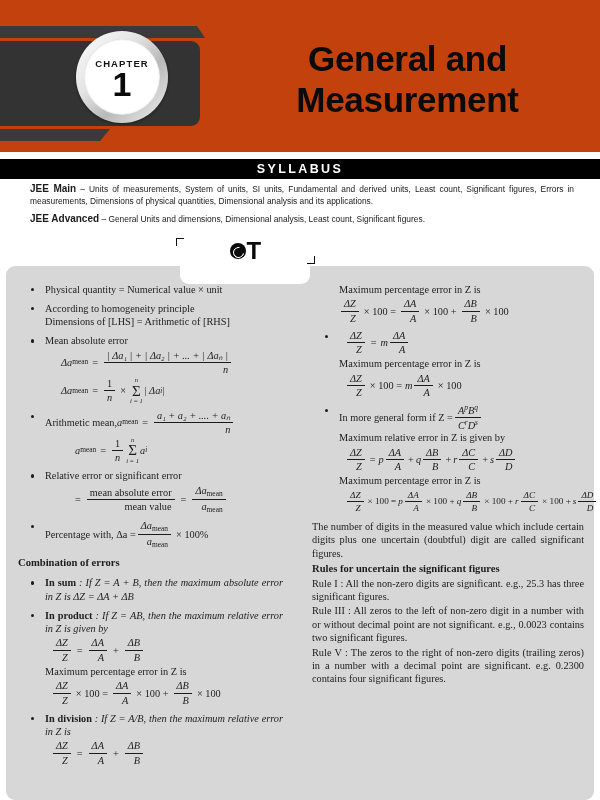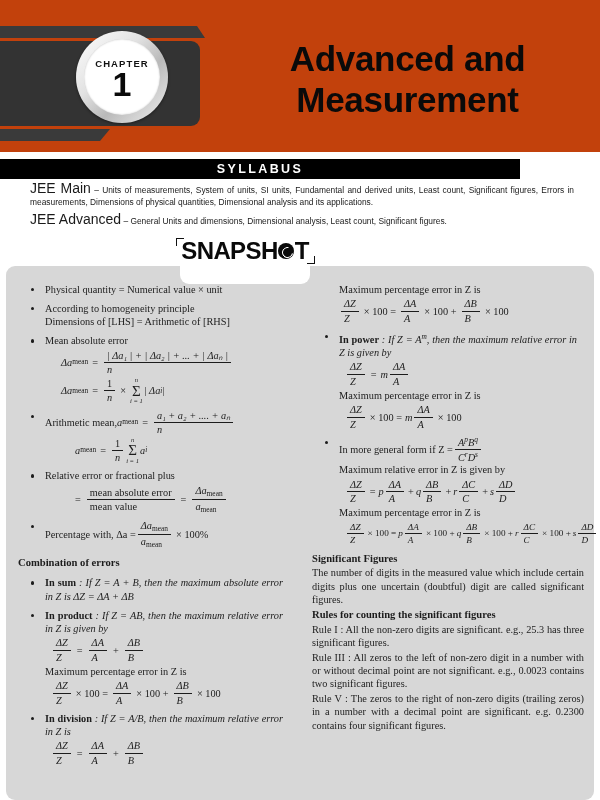--- a/index.html
+++ b/index.html
@@ -52,34 +52,34 @@
   .chapter-title{
     position:absolute;left:215px;top:38px;width:385px;
     text-align:center;
     font-family:"Liberation Sans", sans-serif;
     font-size:35px;font-weight:bold;color:#0a0a0a;
     line-height:41px;letter-spacing:-0.3px;
   }
 
   
   .syllabus-bar{
-    position:absolute;left:0;top:159px;width:520px;height:20px;background:#000;
+    position:absolute;left:0;top:159px;width:600px;height:20px;background:#000;
     display:flex;align-items:center;justify-content:center;
   }
   .syllabus-bar span{
     font-family:"Liberation Sans", sans-serif;
     font-size:12.5px;font-weight:bold;color:#fff;letter-spacing:2.4px;
   }
   .syllabus-body{
     position:absolute;left:0;top:183px;width:600px;
     font-family:"Liberation Sans", sans-serif;
     font-size:8.4px;line-height:11.6px;color:#1a1a1a;
   }
   .syl-para{padding:0 26px 0 30px;margin-bottom:6px;text-align:justify;}
-  .syl-lead{font-weight:normal;font-size:14px;}
+  .syl-lead{font-weight:bold;font-size:10px;}
 
   
   .snap-box{
     position:absolute;left:6px;top:266px;width:588px;height:534px;
     background:#d7d7d7;border-radius:9px;
   }
   .snap-notch{
     position:absolute;left:180px;top:262px;width:130px;height:22px;
     background:#ffffff;border-radius:0 0 9px 9px;
   }
@@ -122,21 +122,21 @@
   .u{text-decoration:underline;}
   p.txt{margin:0 0 2px 0;text-align:justify;}
   p.txtj{margin:0 0 1px 0;text-align:justify;}
 
   
   .mrow{display:flex;align-items:center;flex-wrap:nowrap;font-size:10.3px;
         line-height:1.1;white-space:nowrap;}
   .mrow.ind{margin:2px 0 2px 16px;}
   .mrow.ind2{margin:2px 0 2px 30px;}
   .mrow.ind3{margin:2px 0 2px 6px;}
-  .frac{display:inline-flex;flex-direction:column;align-items:flex-start;
+  .frac{display:inline-flex;flex-direction:column;align-items:flex-end;
         vertical-align:middle;margin:0 2px;}
   .frac>.num{padding:0 3px 1px 3px;border-bottom:1px solid #1c1c1c;}
   .frac>.den{padding:1px 3px 0 3px;}
   .sub-s{font-size:7.4px;vertical-align:-2px;}
   .sup-s{font-size:7.4px;vertical-align:4px;}
   .sigma{display:inline-flex;flex-direction:column;align-items:center;
          line-height:.95;margin:0 1px;}
   .sigma .big{font-size:15px;}
   .sigma .lim{font-size:6.6px;}
   .itm{font-style:italic;}
@@ -150,21 +150,21 @@
   <div class="ribbon-bot"></div>
 
   <div class="chapter-badge">
     <div class="chapter-inner">
       <div class="chapter-word">CHAPTER</div>
       <div class="chapter-num">1</div>
     </div>
   </div>
 
   <div class="chapter-title">
-    <div>Advanced and</div>
+    <div>General and</div>
     <div>Measurement</div>
   </div>
 </div>
 
 <div class="syllabus-bar">
   <span>SYLLABUS</span>
 </div>
 
 <div class="syllabus-body">
   <div class="syl-para">
@@ -173,21 +173,20 @@
   <div class="syl-para">
     <span class="syl-lead">JEE Advanced</span><span> – </span><span>General Units and dimensions, Dimensional analysis, Least count, Significant figures.</span>
   </div>
 </div>
 
 <div class="snap-box"></div>
 <div class="snap-notch"></div>
 <div class="tick tick-l"></div>
 <div class="tick tick-r"></div>
 <div class="snap-label">
-    <span>SNAPSH</span>
     <span class="o-mark"></span>
     <span>T</span>
   </div>
 
 <div class="cols">
 
   <div class="col">
     <ul class="bullets">
 
       <li>
@@ -256,21 +255,21 @@
             <span class="lim itm">n</span>
             <span class="big">Σ</span>
             <span class="lim itm">i = 1</span>
           </span>
           <span class="itm">a</span>
             <span class="sub-s itm">i</span>
         </div>
       </li>
 
       <li>
-        <div>Relative error or fractional plus</div>
+        <div>Relative error or significant error</div>
         <div class="mrow ind2">
           <span style="margin-right:4px">=</span>
           <span class="frac">
             <span class="num">mean absolute error</span>
             <span class="den">mean value</span>
           </span>
           <span style="margin:0 4px">=</span>
           <span class="frac">
             <span class="num"><span class="itm">Δa</span><span class="sub-s">mean</span></span>
             <span class="den"><span class="itm">a</span><span class="sub-s">mean</span></span>
@@ -380,21 +379,20 @@
           <span style="margin:0 3px">× 100 +</span>
           <span class="frac">
             <span class="num itm">ΔB</span>
             <span class="den itm">B</span>
           </span>
           <span style="margin-left:3px">× 100</span>
         </div>
       </li>
 
       <li>
-        <p class="txtj"><span class="bd">In power</span><span class="itm"> : If Z = A</span><span class="sup-s itm">m</span><span class="itm">, then the maximum relative error in Z is given by</span></p>
 
         <div class="mrow ind3">
           <span class="frac">
             <span class="num itm">ΔZ</span>
             <span class="den itm">Z</span>
           </span>
           <span style="margin:0 4px">=</span>
           <span class="itm">m</span>
           <span class="frac">
             <span class="num itm">ΔA</span>
@@ -490,24 +488,23 @@
           <span class="itm">s</span>
           <span class="frac">
             <span class="num itm">ΔD</span>
             <span class="den itm">D</span>
           </span>
           <span style="margin-left:2px">× 100</span>
         </div>
       </li>
     </ul>
 
-    <div class="hd-tight">Significant Figures</div>
     <p class="txtj">The number of digits in the measured value which include certain digits plus one uncertain (doubtful) digit are called significant figures.</p>
 
-    <div class="hd-tight">Rules for counting the significant figures</div>
+    <div class="hd-tight">Rules for uncertain the significant figures</div>
 
     <p class="txtj"><span>Rule I : All the non-zero digits are significant. </span><span class="it">e.g.,</span><span> 25.3 has three significant figures.</span></p>
 
 
     <p class="txtj"><span>Rule III : All zeros to the left of non-zero digit in a number with or without decimal point are not significant. </span><span class="it">e.g.,</span><span> 0.0023 contains two significant figures.</span></p>
 
 
     <p class="txtj"><span>Rule V : The zeros to the right of non-zero digits (trailing zeros) in a number with a decimal point are significant. </span><span class="it">e.g.</span><span> 0.2300 contains four significant figures.</span></p>
   </div>
 </div>

